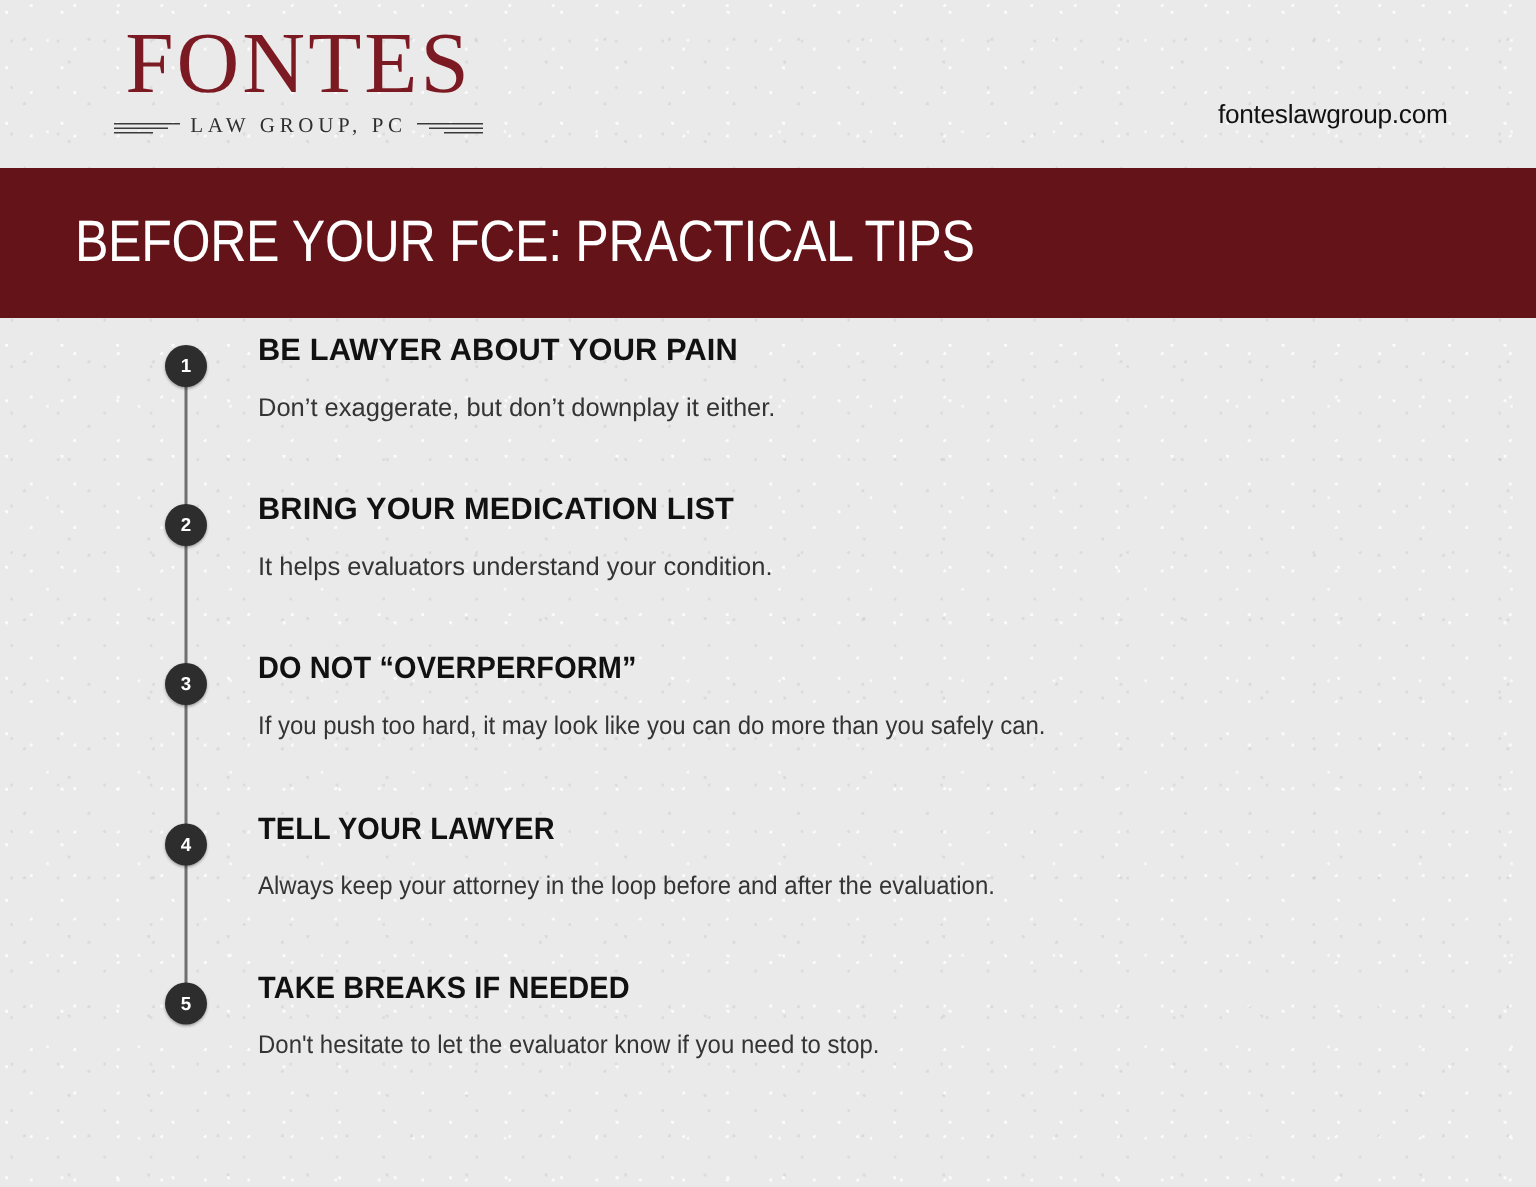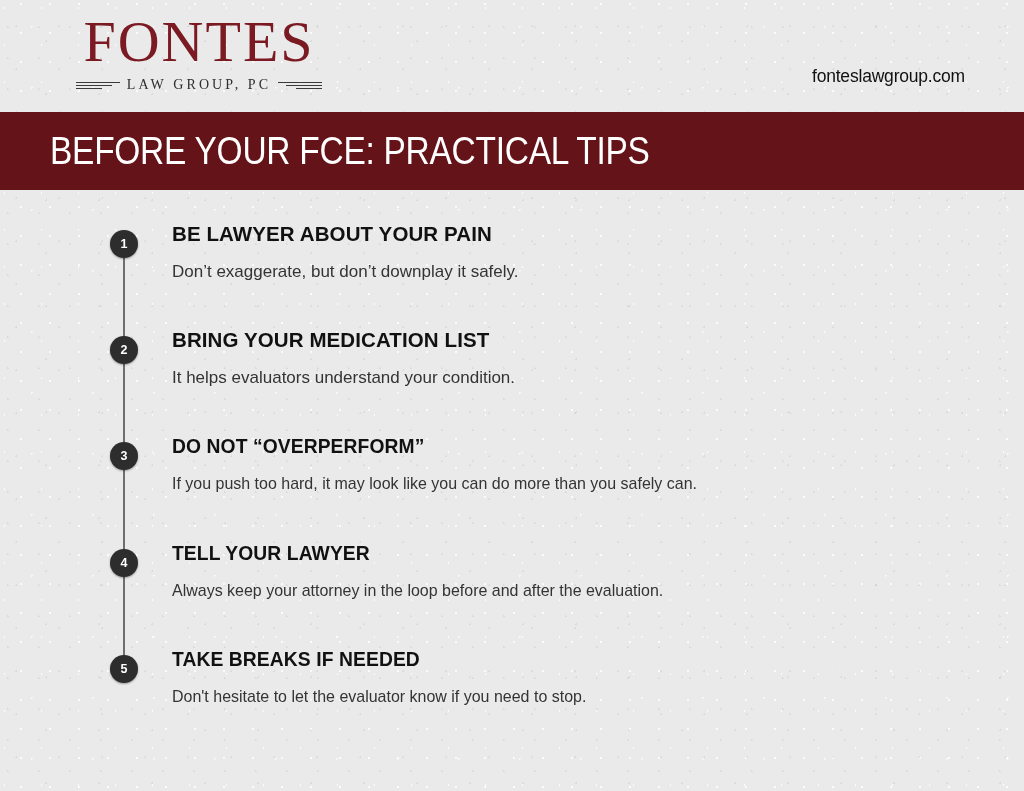--- a/index.html
+++ b/index.html
@@ -99,21 +99,21 @@
     white-space: nowrap;
     margin-left: 18px;
   }
 
   
   .banner {
     position: absolute;
     left: 0;
     top: 112px;
     width: 1024px;
-    height: 78px;
+    height: 100px;
     background: #641318;
   }
   .banner-title {
     position: absolute;
     left: 50px;
     top: 50%;
     transform: translateY(-50%);
     font-size: 39px;
     font-weight: 300;
     letter-spacing: -0.3px;
@@ -217,21 +217,21 @@
     <div class="banner-title" style="transform: translateY(-50%) scaleX(0.858369);">BEFORE YOUR FCE: PRACTICAL TIPS</div>
   </div>
 
   <div class="timeline">
     <div class="spine"></div>
 
     <div class="tip" style="top:40px;">
       <div class="badge">1</div>
       <div class="tip-body">
         <div class="tip-heading">BE LAWYER ABOUT YOUR PAIN</div>
-        <div class="tip-text">Don’t exaggerate, but don’t downplay it safely.</div>
+        <div class="tip-text">Don’t exaggerate, but don’t downplay it either.</div>
       </div>
     </div>
 
     <div class="tip" style="top:146px;">
       <div class="badge">2</div>
       <div class="tip-body">
         <div class="tip-heading">BRING YOUR MEDICATION LIST</div>
         <div class="tip-text">It helps evaluators understand your condition.</div>
       </div>
     </div>

